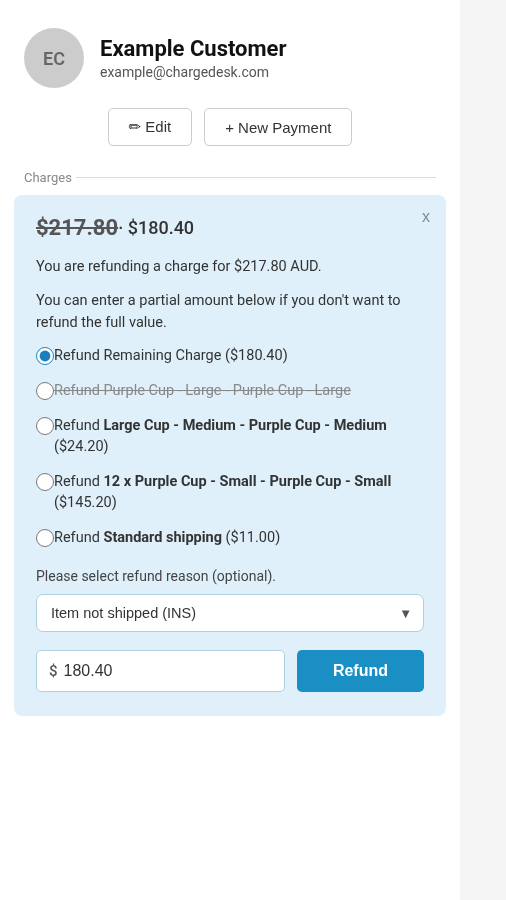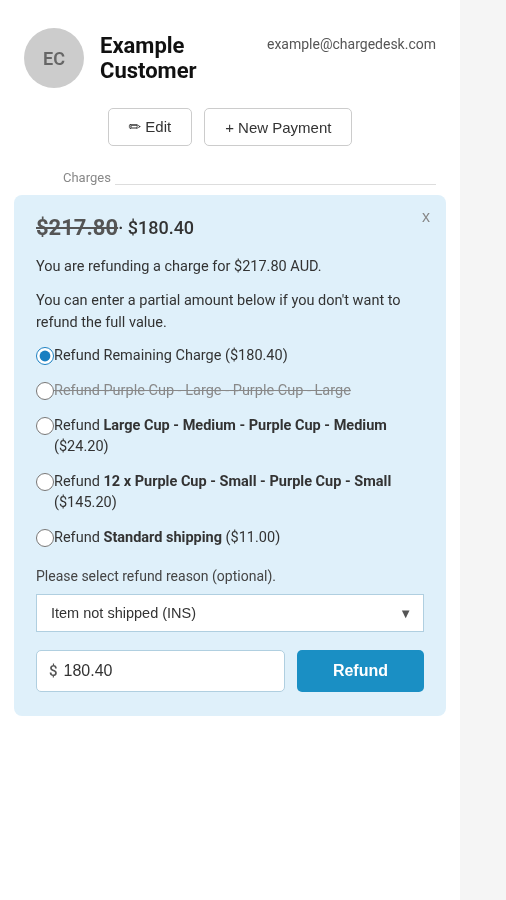--- a/index.html
+++ b/index.html
@@ -34,20 +34,21 @@
       align-items: center;
       justify-content: center;
       font-size: 18px;
       font-weight: 600;
       color: #666;
       flex-shrink: 0;
     }
 
     .customer-info {
       display: flex;
+      flex-direction: column;
     }
 
     .customer-name {
       font-size: 22px;
       font-weight: 700;
       color: #111;
     }
 
     .customer-email {
       font-size: 14px;
@@ -74,23 +75,22 @@
       cursor: pointer;
       border: 1.5px solid #ccc;
       background: #fff;
       color: #333;
     }
 
     
     .section-label {
       padding: 0 24px 10px 24px;
       display: flex;
-      align-items: flex-end;
+      align-items: center;
       gap: 4px;
-      margin-left: 39px;
     }
 
     .section-label-text {
       font-size: 13px;
       color: #888;
       white-space: nowrap;
     }
 
     .section-divider {
       flex: 1;
@@ -194,21 +194,21 @@
 
     .select-wrapper {
       position: relative;
       margin-bottom: 18px;
     }
 
     .select-wrapper select {
       width: 100%;
       padding: 10px 36px 10px 14px;
       border: 1.5px solid #b0cfe0;
-      border-radius: 0;
+      border-radius: 7px;
       font-size: 14.5px;
       color: #333;
       background: #fff;
       cursor: pointer;
       appearance: none;
       -webkit-appearance: none;
     }
 
     .select-arrow {
       position: absolute;

